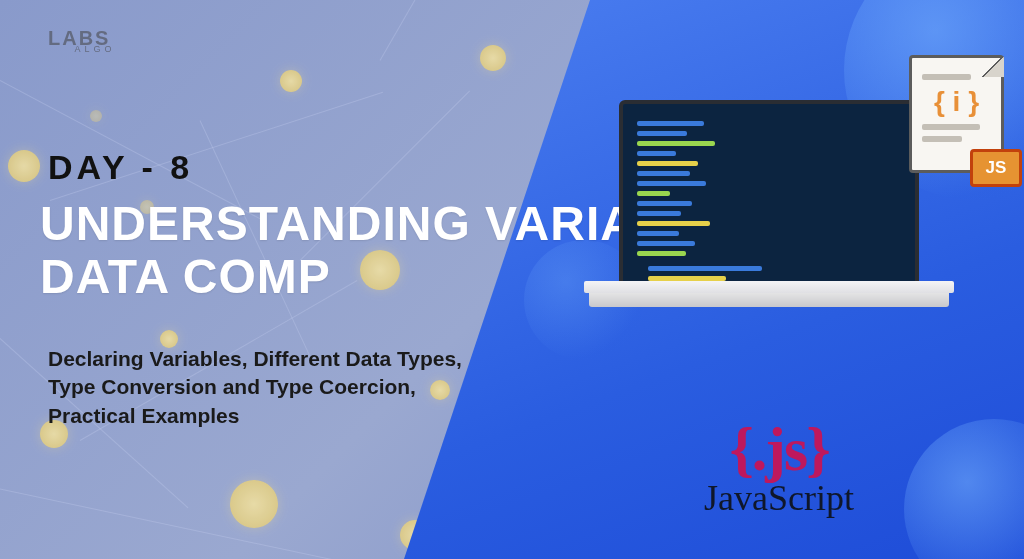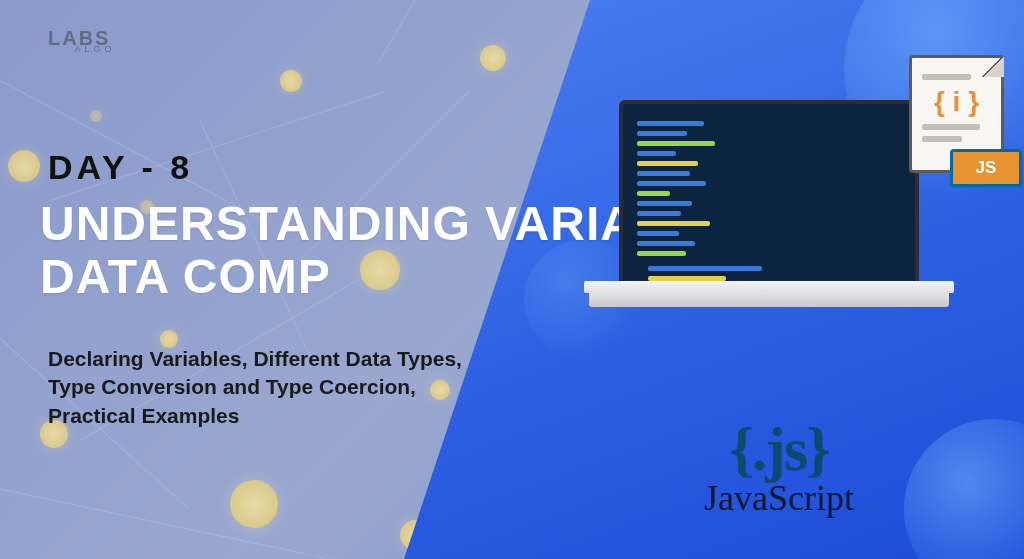--- a/index.html
+++ b/index.html
@@ -21,23 +21,23 @@
 .code-col{display:inline-block;vertical-align:top}
 .cl{height:5px;margin:5px 0;border-radius:2px}
 .base{width:360px;height:16px;background:linear-gradient(#e8e8e8,#c8c8cc);margin:0 auto;border-radius:0 0 3px 3px;position:relative}
 .base::before{content:"";position:absolute;top:-10px;left:-5px;right:-5px;height:12px;background:linear-gradient(#f4f4f6,#e0e0e4);border-radius:2px}
 .kb{width:310px;height:8px;background:#d4d4d8;margin:-12px auto 0;position:relative}
 .file{position:absolute;right:10px;top:55px;width:115px}
 .page{width:95px;height:118px;background:#f8f6f2;border:3px solid #5c5c5c;border-radius:4px;position:relative;margin-left:10px}
 .page::after{content:"";position:absolute;top:-3px;right:-3px;width:22px;height:22px;background:linear-gradient(135deg,transparent 48%,#5c5c5c 48% 54%,#d8d4cc 54%);border-radius:0 4px 0 0}
 .pline{height:6px;background:#c4bfb6;margin:6px 10px;border-radius:2px}
 .braces{text-align:center;color:#e89038;font-size:28px;font-weight:700;margin-top:6px}
-.jsbadge{position:absolute;bottom:-14px;right:-8px;width:72px;background:#e69332;border:3px solid #0369a1;border-radius:4px;text-align:center;padding:6px 0;color:#fff;font-weight:700;font-size:17px}
+.jsbadge{position:absolute;bottom:-14px;right:-8px;width:52px;background:#e69332;border:3px solid #c2410c;border-radius:4px;text-align:center;padding:6px 0;color:#fff;font-weight:700;font-size:17px}
 .jslogo{position:absolute;right:170px;bottom:40px;text-align:center}
-.jscurly{font-size:62px;font-weight:700;color:#0c4a6e;font-family:Georgia,serif;letter-spacing:-2px}
+.jscurly{font-size:62px;font-weight:700;color:#be185d;font-family:Georgia,serif;letter-spacing:-2px}
 .jstext{font-size:36px;font-weight:400;color:#0f172a;font-family:Georgia,'Times New Roman',serif;margin-top:-8px}
 .orb{position:absolute;border-radius:50%;background:radial-gradient(circle at 35% 35%,rgba(120,180,255,.55),rgba(40,100,230,.05) 70%)}
 </style>
 </head>
 <body>
 
 <div class="bg-left"></div>
 
 <div class="nodes">
   <div class="line" style="top:80px;left:0;width:300px;transform:rotate(28deg)"></div>

